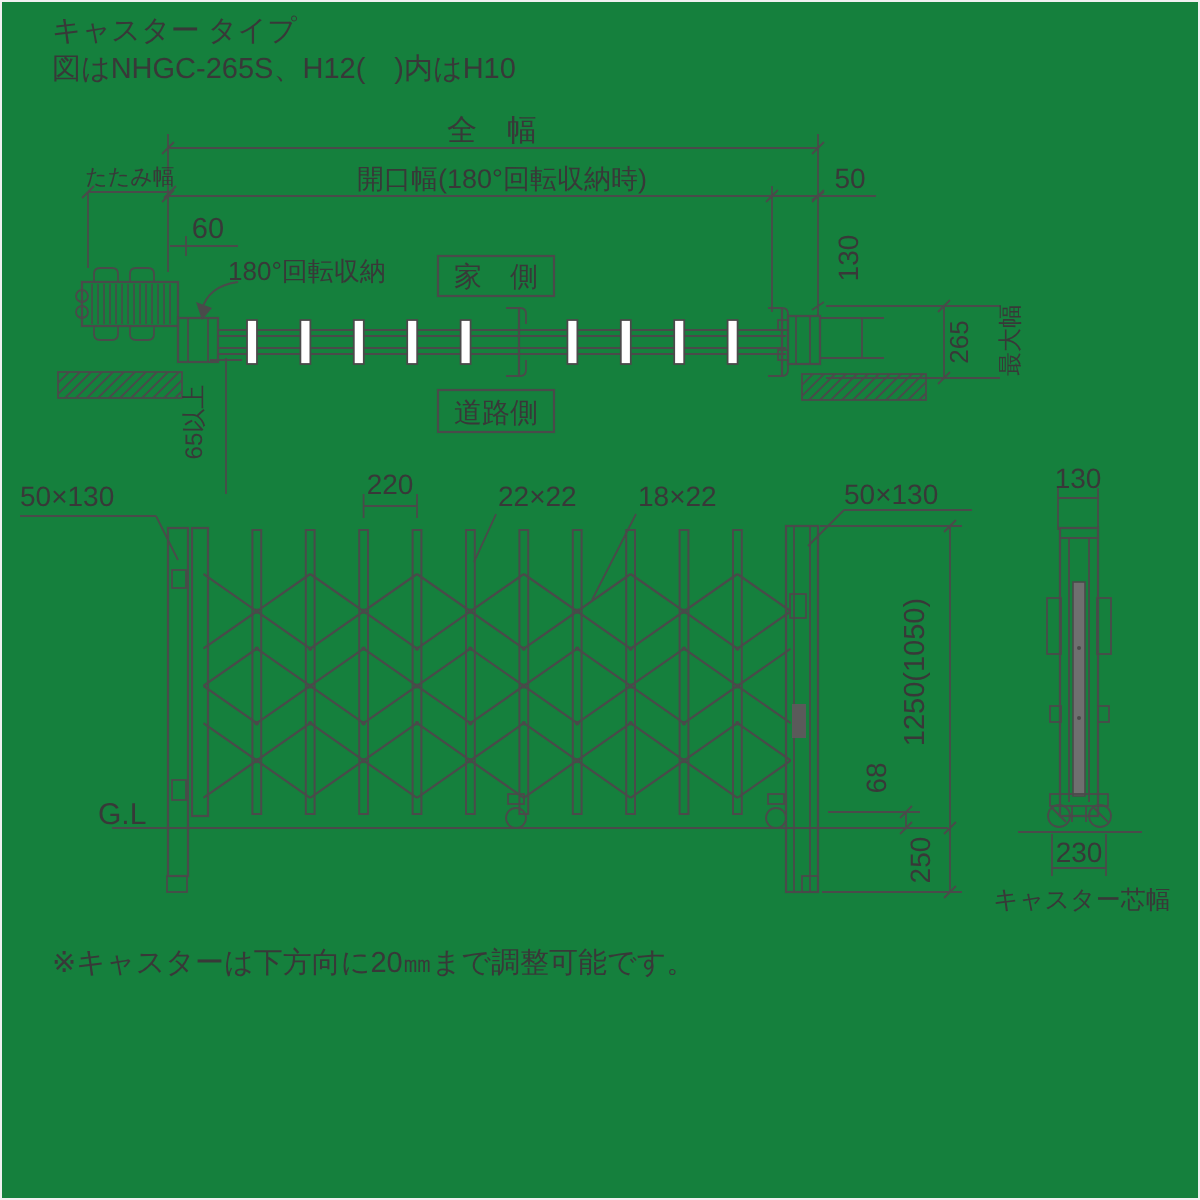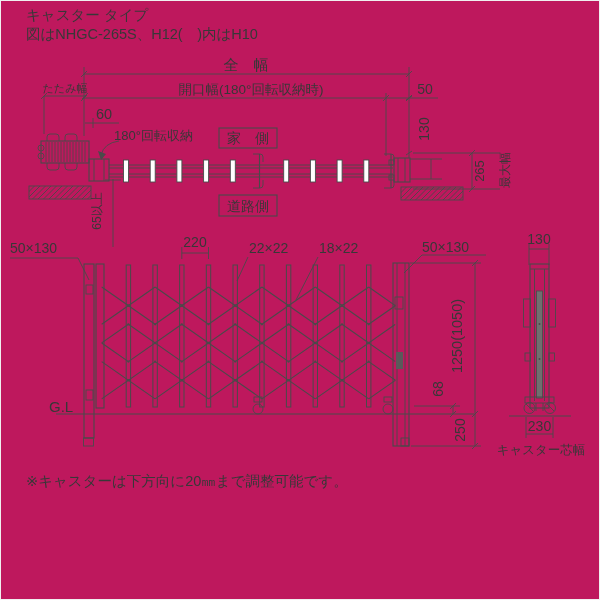--- a/index.html
+++ b/index.html
@@ -1,16 +1,16 @@
 <!DOCTYPE html>
 <html><head>
 <meta charset="utf-8">
 <style>
   html,body{margin:0;padding:0;background:#fff;}
-  #page{position:relative;width:600px;height:600px;background:#be185d;
+  #page{position:relative;width:600px;height:600px;background:#15803d;
         border:1px solid #f0f0f0;box-sizing:border-box;overflow:hidden;}
   svg{position:absolute;left:0;top:0;}
   svg{font-family:"Liberation Sans","DejaVu Sans",sans-serif;}
   .ln{stroke:#4a4a4a;stroke-width:1.1;fill:none;}
   .thin{stroke:#4a4a4a;stroke-width:0.9;fill:none;}
   .t{fill:#383838;stroke:none;}
 </style>
 </head>
 <body>
 

